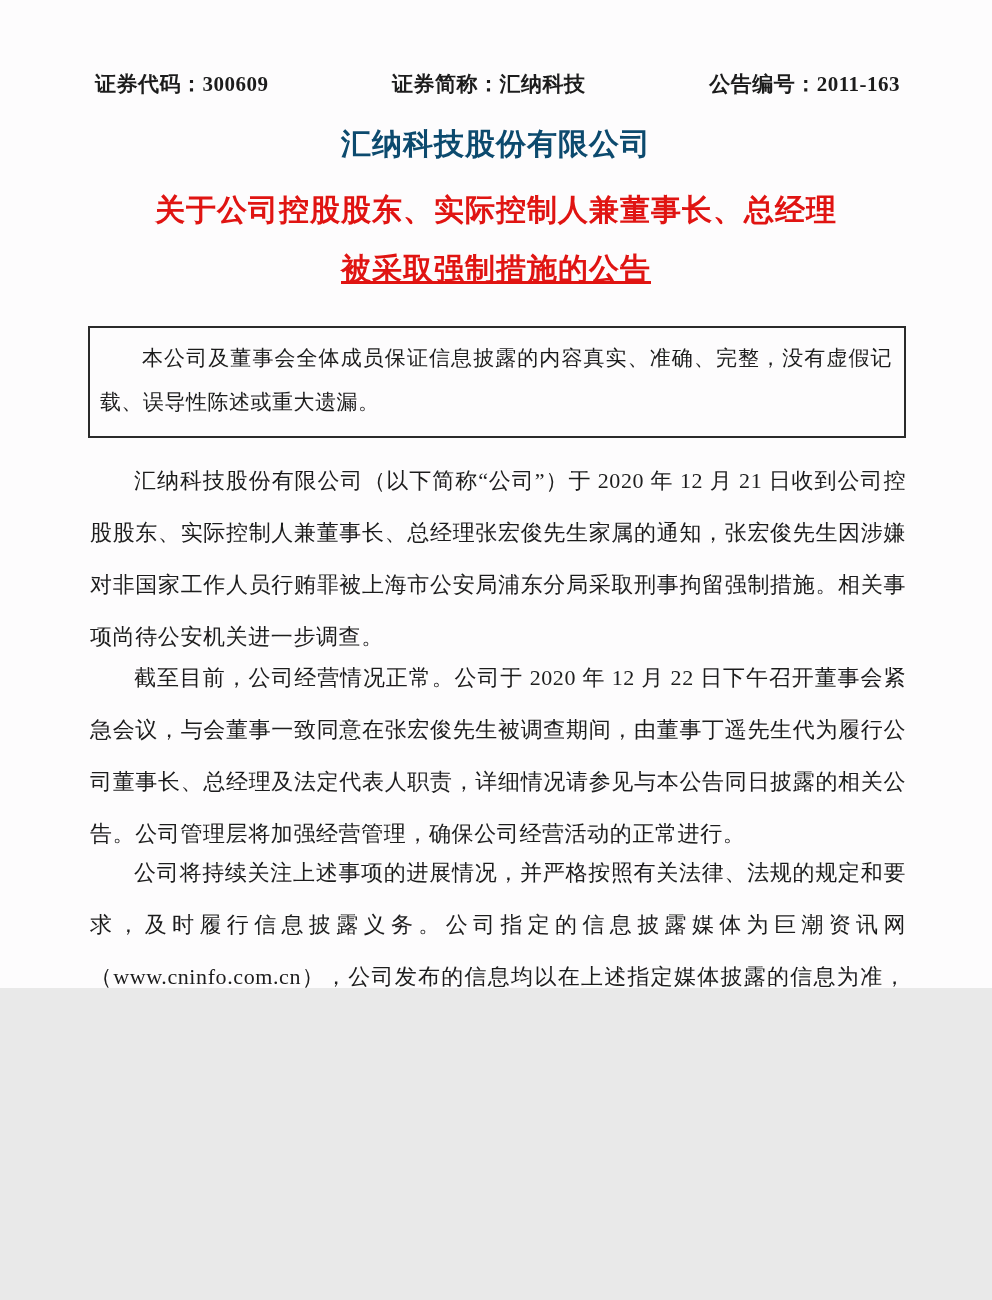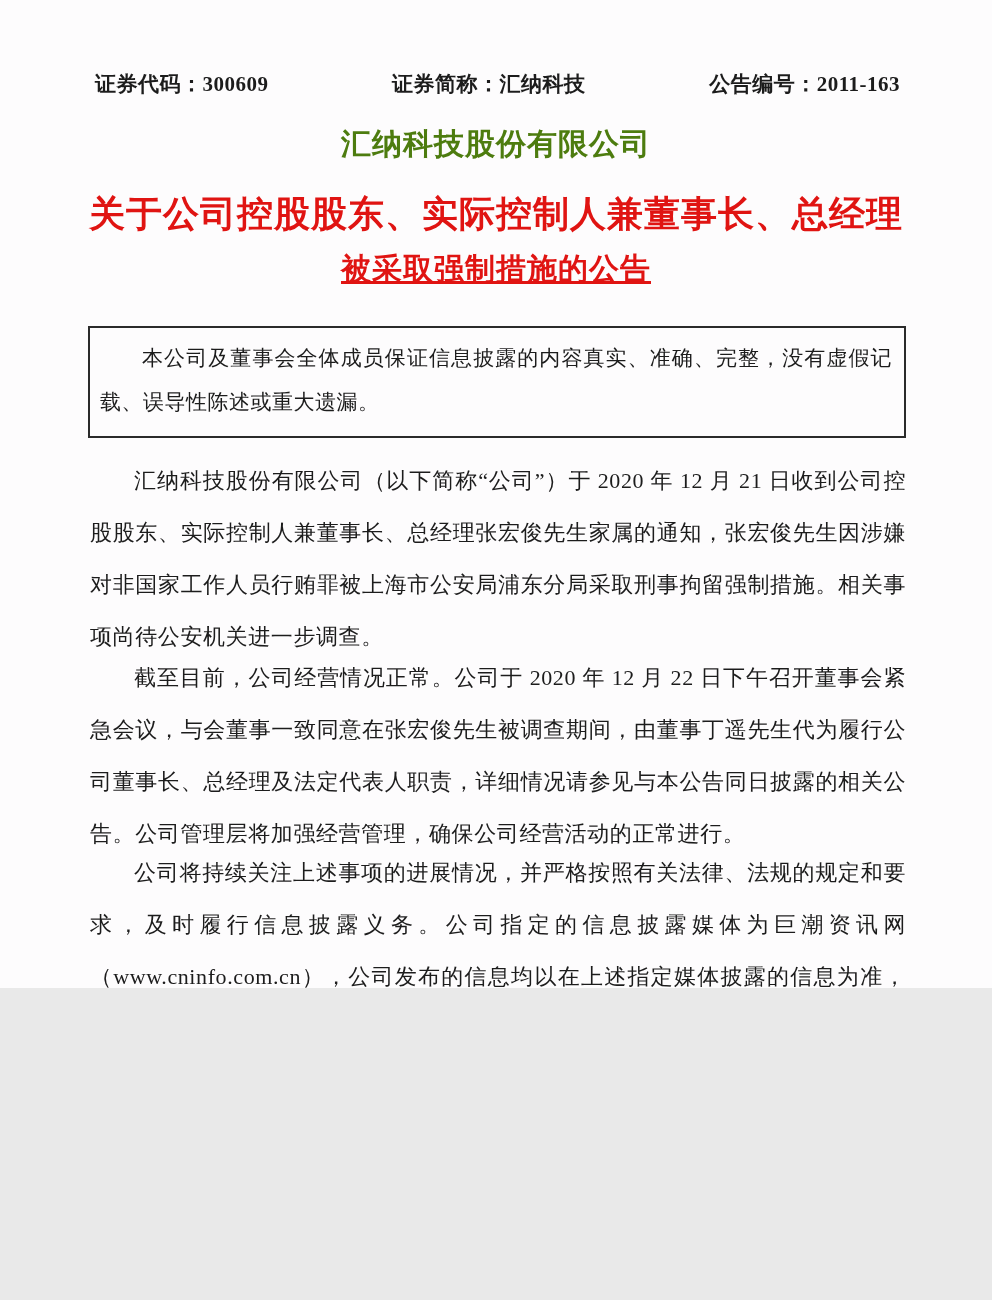--- a/index.html
+++ b/index.html
@@ -22,21 +22,21 @@
   .doc-header .pair { display:inline-block; }
   
   .title-line {
     position:absolute; left:0; right:0;
     text-align:center;
     font-family:"Liberation Sans","DejaVu Sans",sans-serif;
     font-weight:bold;
     letter-spacing:1px;
   }
   .title-1 { top:124px; font-size:30px; }
-  .title-2 { top:190px; font-size:36px;font-family:Liberation Serif, serif; }
+  .title-2 { top:190px; font-size:30px;font-family:Liberation Serif, serif; }
   .title-3 { top:249px; font-size:30px; }
   
   .disclaimer-box {
     position:absolute; top:326px; left:88px; width:818px;
     box-sizing:border-box;
     border:2px solid #2b2b2b;
     padding:8px 12px 12px 10px;
     font-size:21px; line-height:44px;
     text-indent:2em; text-align:justify;
     letter-spacing:0.5px;
@@ -104,21 +104,21 @@
 <body>
 
 <div class="page">
 
   <div class="doc-header">
     <span class="pair"><span>证券代码：</span><span>300609</span></span>
     <span class="pair"><span>证券简称：</span><span>汇纳科技</span></span>
     <span class="pair"><span>公告编号：</span><span>2011-163</span></span>
   </div>
 
-  <div class="title-line title-1 accent" style="color: #4d7c0f;">汇纳科技股份有限公司</div>
+  <div class="title-line title-1 accent" style="color: #0c4a6e;">汇纳科技股份有限公司</div>
   <div class="title-line title-2 accent" style="color: rgb(224, 20, 18);">关于公司控股股东、实际控制人兼董事长、总经理</div>
   <div class="title-line title-3 accent" style="color: rgb(224, 20, 18); text-decoration: underline;">被采取强制措施的公告</div>
 
   <div class="disclaimer-box">本公司及董事会全体成员保证信息披露的内容真实、准确、完整，没有虚假记载、误导性陈述或重大遗漏。</div>
 
   <div class="para para-1">汇纳科技股份有限公司（以下简称“公司”）于 2020 年 12 月 21 日收到公司控股股东、实际控制人兼董事长、总经理张宏俊先生家属的通知，张宏俊先生因涉嫌对非国家工作人员行贿罪被上海市公安局浦东分局采取刑事拘留强制措施。相关事项尚待公安机关进一步调查。</div>
   <div class="para para-2">截至目前，公司经营情况正常。公司于 2020 年 12 月 22 日下午召开董事会紧急会议，与会董事一致同意在张宏俊先生被调查期间，由董事丁遥先生代为履行公司董事长、总经理及法定代表人职责，详细情况请参见与本公告同日披露的相关公告。公司管理层将加强经营管理，确保公司经营活动的正常进行。</div>
   <div class="para para-3">公司将持续关注上述事项的进展情况，并严格按照有关法律、法规的规定和要求，及时履行信息披露义务。公司指定的信息披露媒体为巨潮资讯网（www.cninfo.com.cn），公司发布的信息均以在上述指定媒体披露的信息为准，敬请广大投资者理性投资，并注意投资风险。</div>
   <div class="para closing">特此公告。</div>
 

